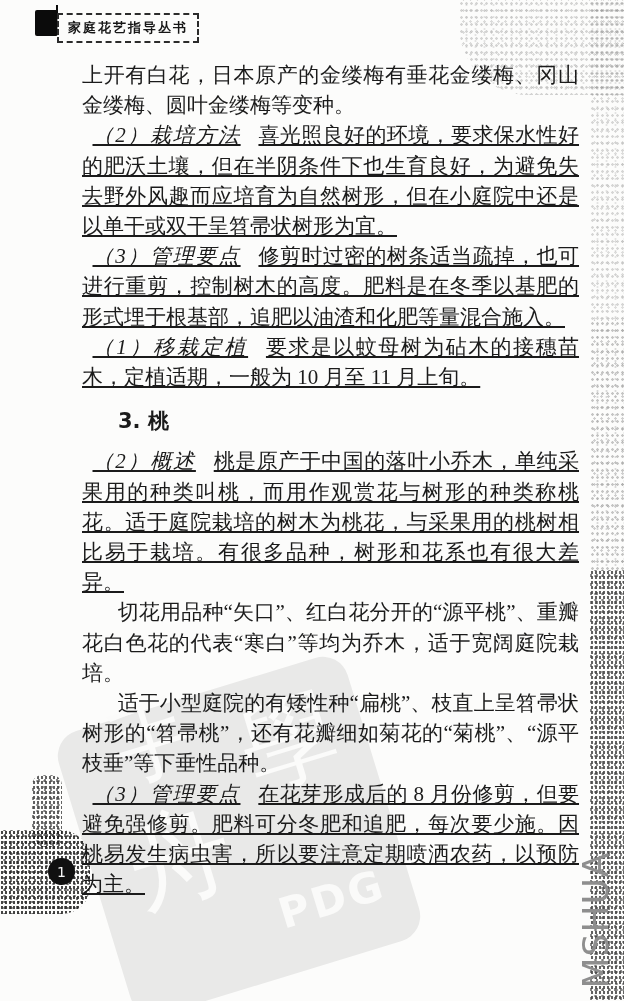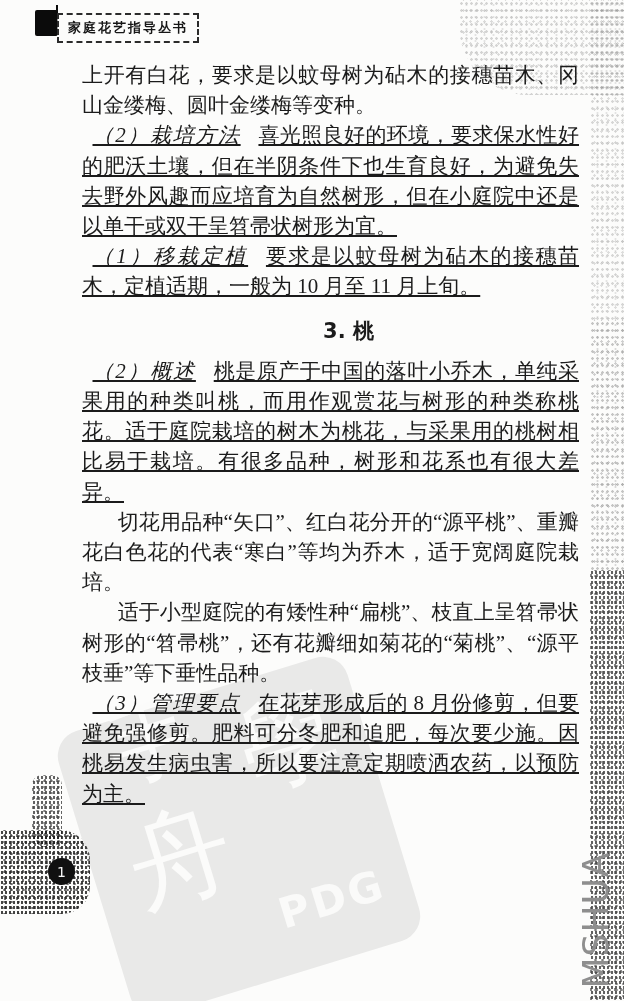--- a/index.html
+++ b/index.html
@@ -41,21 +41,21 @@
 
   
   .text-block{position:absolute;left:82px;top:60px;width:497px;z-index:3;
     font-size:21px;line-height:30.2px;color:#1b1b1b;text-align:justify;}
   .text-block p{margin:0;}
   .para-labeled{text-indent:.5em;text-decoration:underline;}
   .para-plain{text-indent:1.7em;}
   .para-cont{text-indent:0;}
   .para-label{font-style:italic;font-weight:500;margin-right:.85em;letter-spacing:.06em;}
   .section-heading{font-family:"DejaVu Sans",sans-serif;font-weight:bold;
-    font-size:21px;margin:14px 0 10px 36px !important;text-align:center;text-indent:0;}
+    font-size:21px;margin:14px 0 10px 36px !important;text-align:left;text-indent:0;}
 
   
   .stamp{position:absolute;left:88px;top:688px;width:302px;height:296px;
     background:#e9e9e8;border-radius:26px;transform:rotate(-17deg);z-index:1;}
   .stamp .glyph{position:absolute;color:#fbfbfa;font-family:"DejaVu Serif",serif;line-height:1;}
   .stamp .g1{left:52px;top:-10px;font-size:84px;}
   .stamp .g2{left:38px;top:100px;font-size:102px;}
   .stamp .g3{left:178px;top:22px;font-size:100px;}
   .stamp .pdg{position:absolute;right:26px;bottom:36px;color:#fafaf9;
     font-family:"DejaVu Sans",sans-serif;font-weight:bold;font-size:42px;letter-spacing:3px;}
@@ -91,22 +91,23 @@
   </div>
 
   <div class="stamp">
     <span class="glyph g1">手</span>
     <span class="glyph g2">舟</span>
     <span class="glyph g3">學</span>
     <span class="pdg">PDG</span>
   </div>
 
   <div class="text-block">
-      <p class="para-cont"><span>上开有白花，要求是以蚊母树为砧木的接穗苗木、冈山金缕梅、圆叶金缕梅等变种。</span></p>
+      <p class="para-cont"><span>上开有白花，日本原产的金缕梅有垂花金缕梅、冈山金缕梅、圆叶金缕梅等变种。</span></p>
       <p class="para-labeled"><span class="para-label">（2）栽培方法</span><span>喜光照良好的环境，要求保水性好的肥沃土壤，但在半阴条件下也生育良好，为避免失去野外风趣而应培育为自然树形，但在小庭院中还是以单干或双干呈笤帚状树形为宜。</span></p>
+      <p class="para-labeled"><span class="para-label">（3）管理要点</span><span>修剪时过密的树条适当疏掉，也可进行重剪，控制树木的高度。肥料是在冬季以基肥的形式埋于根基部，追肥以油渣和化肥等量混合施入。</span></p>
       <p class="para-labeled"><span class="para-label">（1）移栽定植</span><span>要求是以蚊母树为砧木的接穗苗木，定植适期，一般为 10 月至 11 月上旬。</span></p>
       <p class="section-heading">3. 桃</p>
       <p class="para-labeled"><span class="para-label">（2）概述</span><span>桃是原产于中国的落叶小乔木，单纯采果用的种类叫桃，而用作观赏花与树形的种类称桃花。适于庭院栽培的树木为桃花，与采果用的桃树相比易于栽培。有很多品种，树形和花系也有很大差异。</span></p>
       <p class="para-plain"><span>切花用品种“矢口”、红白花分开的“源平桃”、重瓣花白色花的代表“寒白”等均为乔木，适于宽阔庭院栽培。</span></p>
       <p class="para-plain"><span>适于小型庭院的有矮性种“扁桃”、枝直上呈笤帚状树形的“笤帚桃”，还有花瓣细如菊花的“菊桃”、“源平枝垂”等下垂性品种。</span></p>
       <p class="para-labeled"><span class="para-label">（3）管理要点</span><span>在花芽形成后的 8 月份修剪，但要避免强修剪。肥料可分冬肥和追肥，每次要少施。因桃易发生病虫害，所以要注意定期喷洒农药，以预防为主。</span></p>
     </div>
 
   <div class="blob-b noise-dark"></div>
   <div class="blob-a noise-dark"></div>

